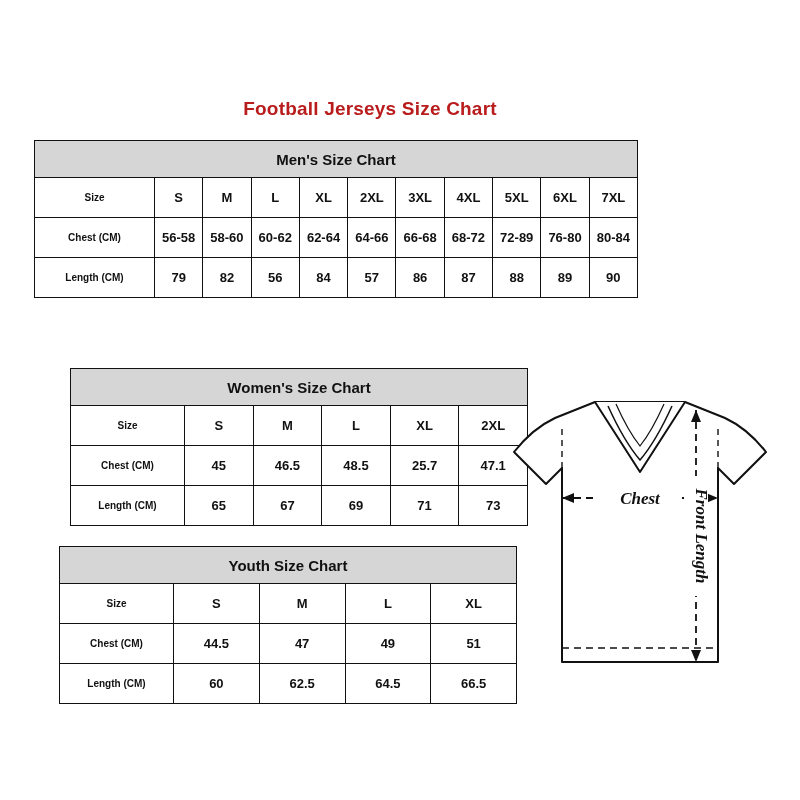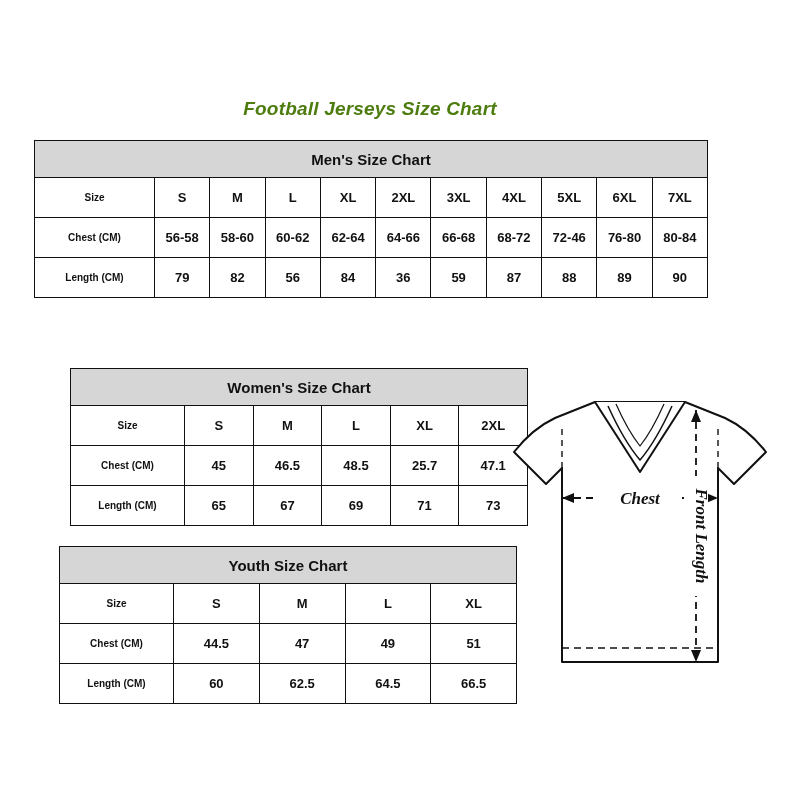--- a/index.html
+++ b/index.html
@@ -18,22 +18,21 @@
 
   #page-title {
     position: absolute;
     top: 98px;
     left: 0;
     width: 740px;
     text-align: center;
     font-size: 19px;
     font-weight: bold;
     letter-spacing: 0.2px;
-    color: #4d7c0f;
-    font-style: italic;
+    color: #b91c1c;
   }
 
   table.size-table {
     border-collapse: collapse;
     table-layout: fixed;
     background: #ffffff;
   }
   table.size-table td,
   table.size-table th {
     border: 1px solid #111111;
@@ -58,21 +57,21 @@
     font-weight: bold;
   }
 
   
   #mens-table-wrap {
     position: absolute;
     left: 34px;
     top: 140px;
     width: 732px;
   }
-  #mens-table-wrap table { width: 674px; padding-left: 36px; }
+  #mens-table-wrap table { width: 604px; padding-left: 36px; }
   #mens-table-wrap col.label-col { width: 120px; }
 
   
   #womens-table-wrap {
     position: absolute;
     left: 34px;
     top: 368px;
     width: 458px;
   }
   #womens-table-wrap table { width: 458px; margin-left: 36px; }
@@ -146,32 +145,32 @@
       </tr>
       <tr class="body-row">
         <td class="row-label">Chest (CM)</td>
         <td>56-58</td>
         <td>58-60</td>
         <td>60-62</td>
         <td>62-64</td>
         <td>64-66</td>
         <td>66-68</td>
         <td>68-72</td>
-        <td>72-46</td>
+        <td>72-89</td>
         <td>76-80</td>
         <td>80-84</td>
       </tr>
       <tr class="body-row">
         <td class="row-label">Length (CM)</td>
         <td>79</td>
         <td>82</td>
         <td>56</td>
         <td>84</td>
-        <td>36</td>
-        <td>59</td>
+        <td>57</td>
+        <td>86</td>
         <td>87</td>
         <td>88</td>
         <td>89</td>
         <td>90</td>
       </tr>
     </tbody>
   </table>
 </div>
 
 <div id="womens-table-wrap">

